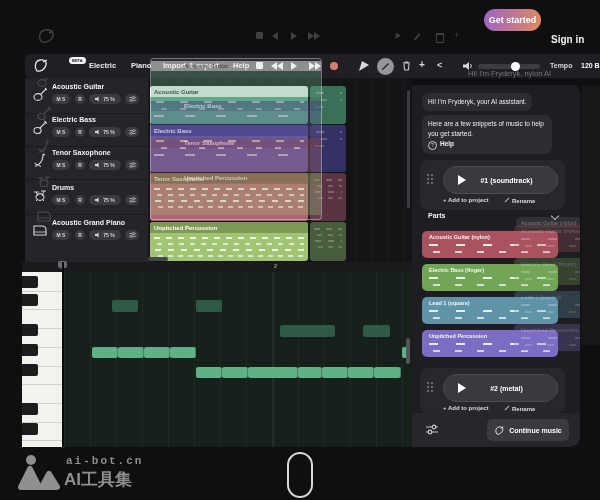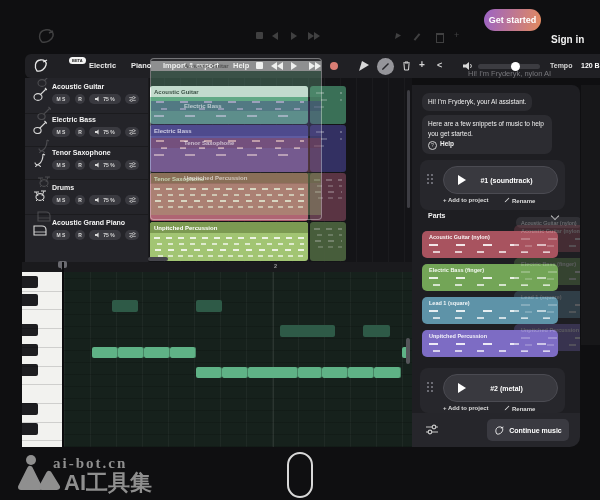--- a/index.html
+++ b/index.html
@@ -108,23 +108,23 @@
      font-size:5.5px;display:flex;align-items:center;padding:0 5px;white-space:nowrap;}
 
   
   .tip-bubble{position:absolute;width:9px;height:7px;background:#6a6a70;border-radius:2px;}
   .tip-bubble:after{content:"";position:absolute;left:2px;bottom:-2px;width:0;height:0;
      border-left:2px solid transparent;border-right:2px solid transparent;border-top:3px solid #6a6a70;}
   .help-circ{display:inline-flex;width:7px;height:7px;border:1px solid #cfcfcf;border-radius:50%;
      align-items:center;justify-content:center;font-size:5px;color:#cfcfcf;margin-right:3px;vertical-align:-1px;}
 
   
-  .wm-text1{left:53px;top:455px;font-size:15px;font-weight:bold;letter-spacing:2px;color:#8f8f8f;
-     font-family:Liberation Serif, serif;}
-  .wm-text2{left:64px;top:468px;font-size:22px;font-weight:bold;color:#8f8f8f;}
+  .wm-text1{left:66px;top:455px;font-size:11px;font-weight:bold;letter-spacing:2px;color:#8f8f8f;
+     font-family:Liberation Mono, monospace;}
+  .wm-text2{left:64px;top:468px;font-size:17px;font-weight:bold;color:#8f8f8f;}
   .phone{left:287px;top:452px;width:22px;height:42px;border:2.5px solid #d8d8d8;border-radius:13px;}
 </style>
 </head>
 <body>
 
 <div id="page">
 
   <svg class="abs ghost" style="left:36px;top:26px" width="22" height="20" viewBox="0 0 22 20">
     <path d="M6 16 C2 12 3 5 9 4 C14 3 18 6 17 10 C16 14 11 17 6 16 Z M13 7 l4 -2" fill="none" stroke="#8a8a8a" stroke-width="1.4"></path>
   </svg>

